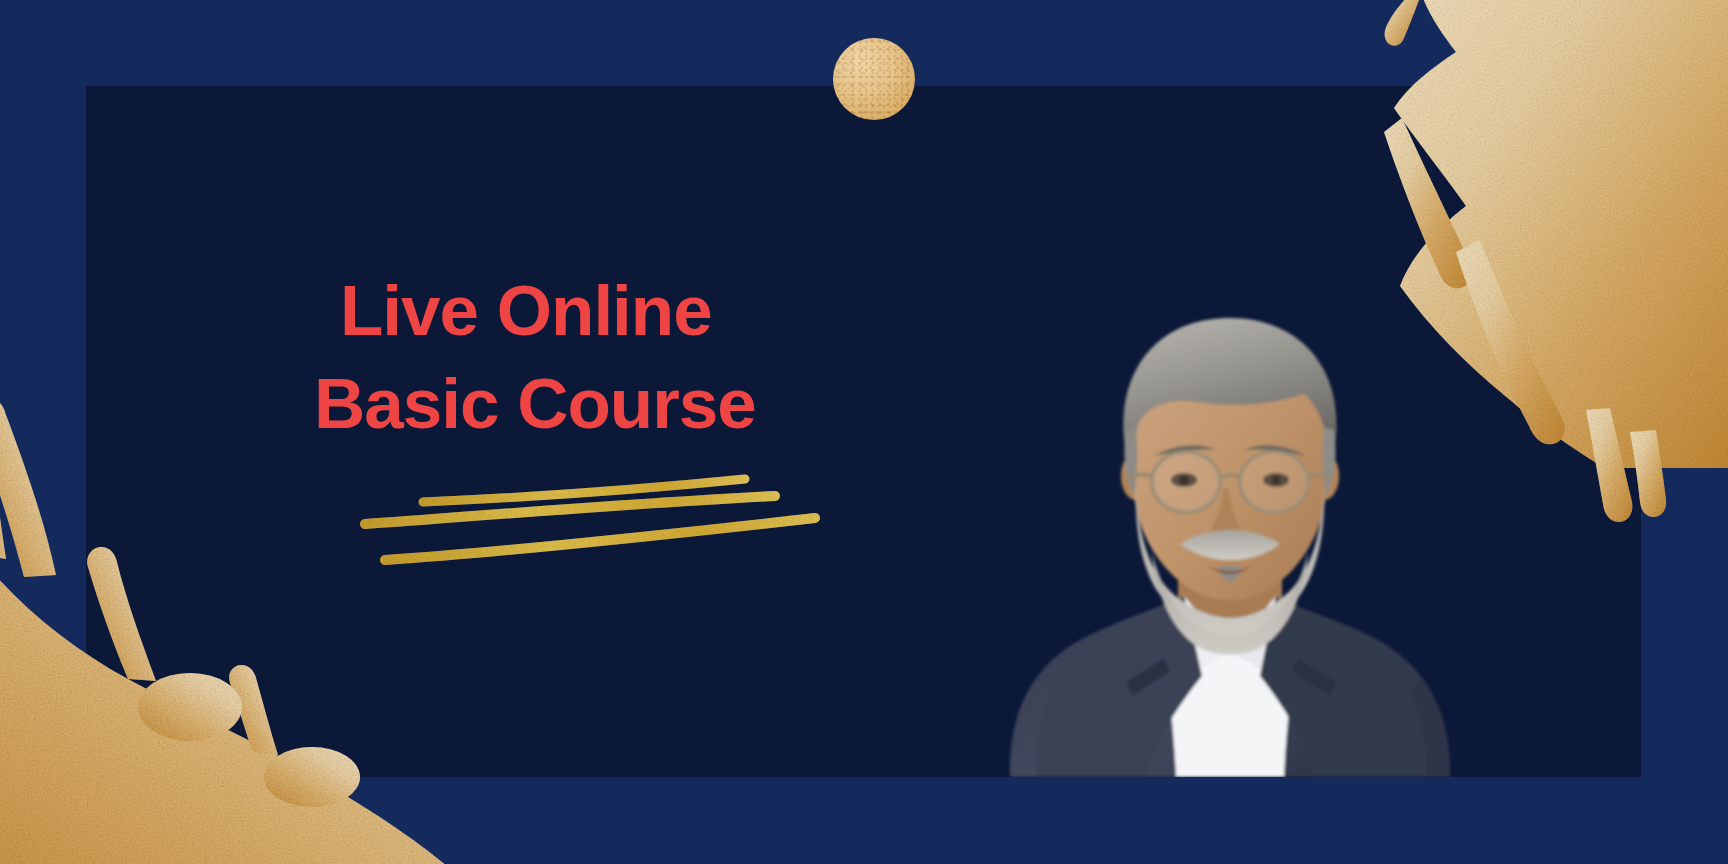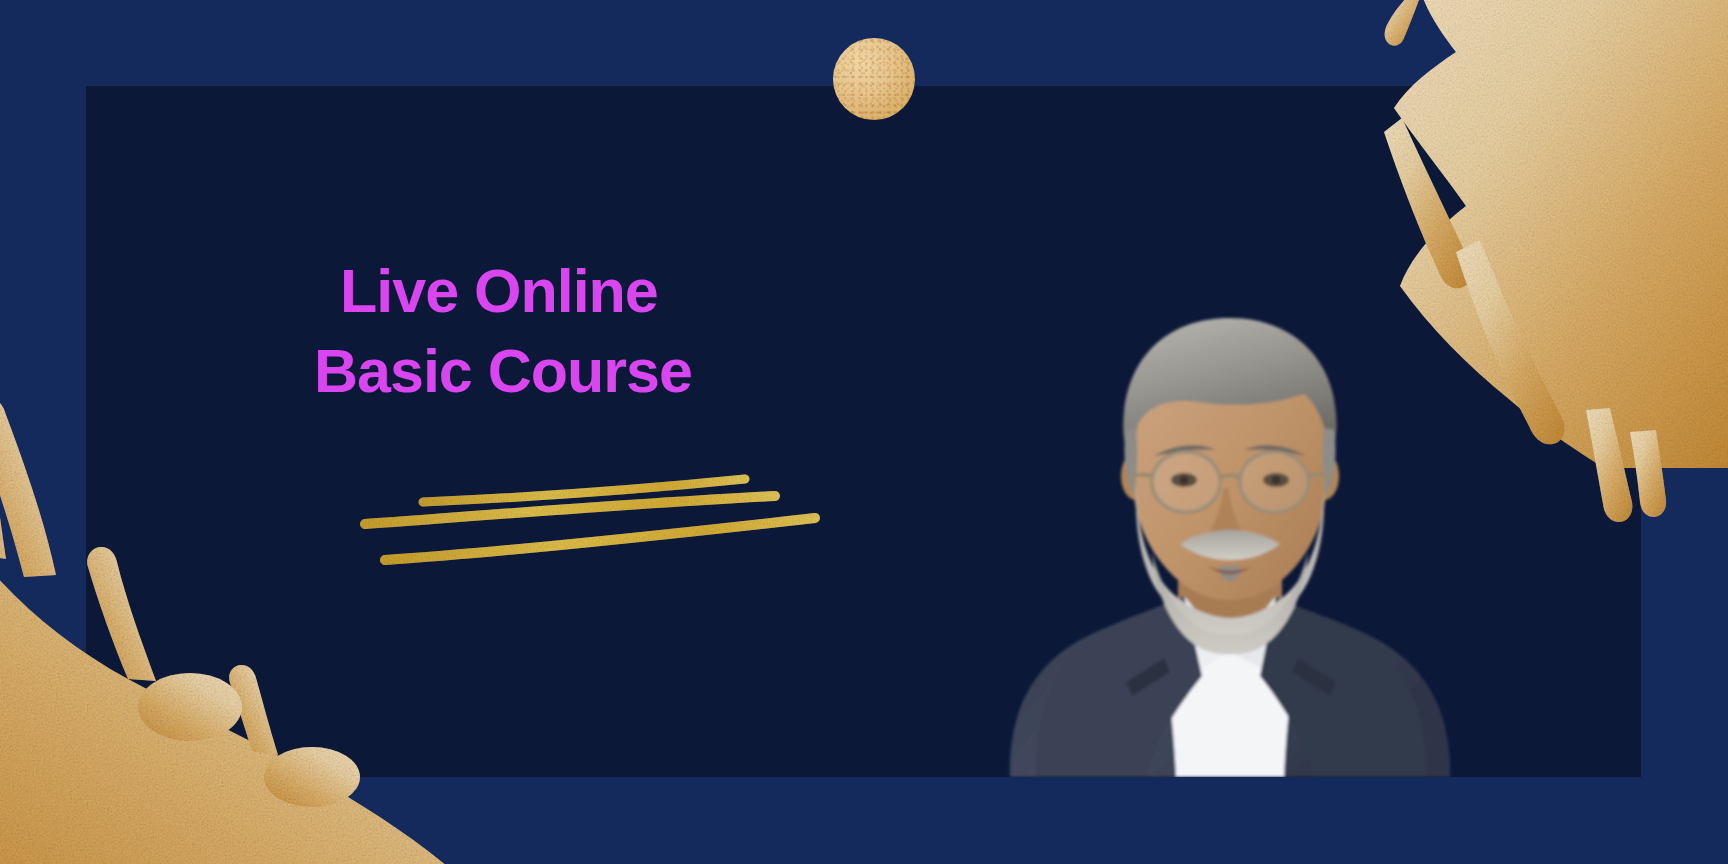--- a/index.html
+++ b/index.html
@@ -45,22 +45,22 @@
     background-size:9px 9px,11px 11px,7px 7px,13px 13px,6px 6px;
     mix-blend-mode:multiply;
     opacity:.75;
   }
 
   
   #headline{
     position:absolute;
     left:340px; top:170px;
     width:720px;
-    color:#d946ef;
-    font-size:61px;
+    color:#ef4444;
+    font-size:71px;
     font-weight:700;
     line-height:1.32;
     letter-spacing:-1px;
     white-space:pre-line;
   }
   #headline .l2{ margin-left:-26px; display:block; }
 
   
   #underline-group{
     position:absolute;

